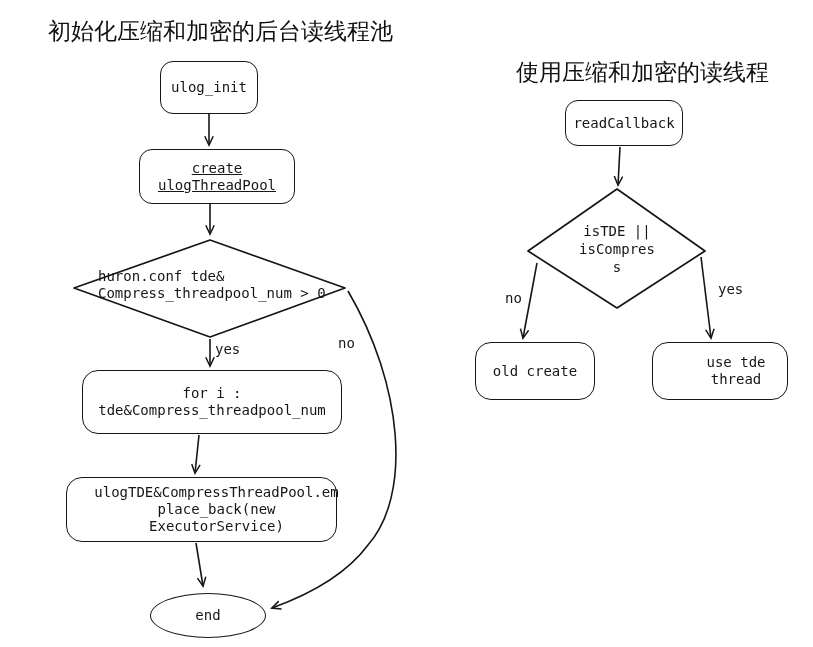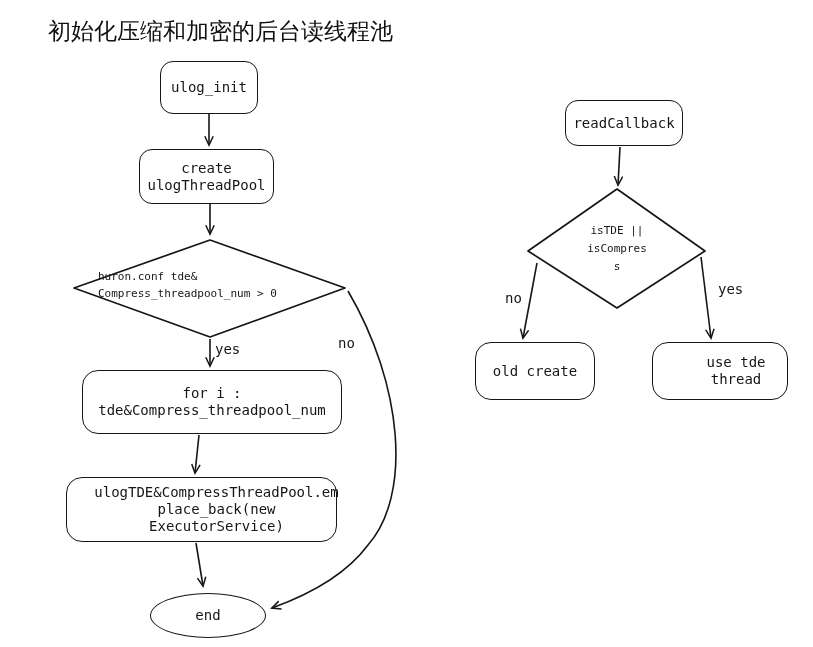--- a/index.html
+++ b/index.html
@@ -35,21 +35,21 @@
     text-align: center;
     font-size: 14px;
     line-height: 17px;
     white-space: pre-line;
   }
   .rounded { border-radius: 13px; }
   .rounded-lg { border-radius: 16px; }
   .ellipse { border-radius: 50%; }
   .diamond-text {
     position: absolute;
-    font-size: 11px;
+    font-size: 14px;
     line-height: 17px;
     white-space: pre-line;
     background: transparent;
   }
   .edge-label {
     position: absolute;
     font-size: 14px;
     line-height: 15px;
     background: transparent;
     white-space: nowrap;
@@ -80,39 +80,40 @@
     <path d="M 537,263 L 523,338" fill="none" stroke="#161616" stroke-width="1.6" marker-end="url(#arrow)"></path>
     <path d="M 701,257 L 711,338" fill="none" stroke="#161616" stroke-width="1.6" marker-end="url(#arrow)"></path>
 
     <path d="M 528,251 L 617,189 L 705,251 L 617,308 Z" fill="#ffffff" stroke="#161616" stroke-width="1.7" stroke-linejoin="round"></path>
   </svg>
 
   <div class="chart-title" style="left:48px; top:16px;">初始化压缩和加密的后台读线程池</div>
 
   <div class="node rounded" style="left:160px; top:61px; width:98px; height:53px;">ulog_init</div>
 
-  <div class="node rounded" style="left:139px; top:149px; width:135px; height:55px;">create
+  <div class="node rounded" style="left:139px; top:149px; width:156px; height:55px;text-decoration:underline;">create
 ulogThreadPool</div>
 
   <div class="diamond-text" style="left:98px; top:268px; text-align:left;">huron.conf tde&amp;
 Compress_threadpool_num &gt; 0</div>
 
   <div class="edge-label" style="left:215px; top:342px;">yes</div>
 
   <div class="edge-label" style="left:338px; top:336px;">no</div>
 
   <div class="node rounded-lg" style="left:82px; top:370px; width:260px; height:64px;">for i :
 tde&amp;Compress_threadpool_num</div>
 
   <div class="node rounded-lg" style="left:66px; top:477px; width:271px; height:65px;padding-left:30px;">ulogTDE&amp;CompressThreadPool.em
 place_back(new
 ExecutorService)</div>
 
   <div class="node ellipse" style="left:150px; top:593px; width:116px; height:45px;">end</div>
 
+  <div class="chart-title" style="left:516px; top:57px;">使用压缩和加密的读线程</div>
 
   <div class="node rounded" style="left:565px; top:100px; width:118px; height:46px;">readCallback</div>
 
   <div class="diamond-text" style="left:537px; top:222px; width:160px; text-align:center; line-height:18px;">isTDE ||
 isCompres
 s</div>
 
   <div class="edge-label" style="left:505px; top:291px;">no</div>
 
   <div class="edge-label" style="left:718px; top:282px;">yes</div>

